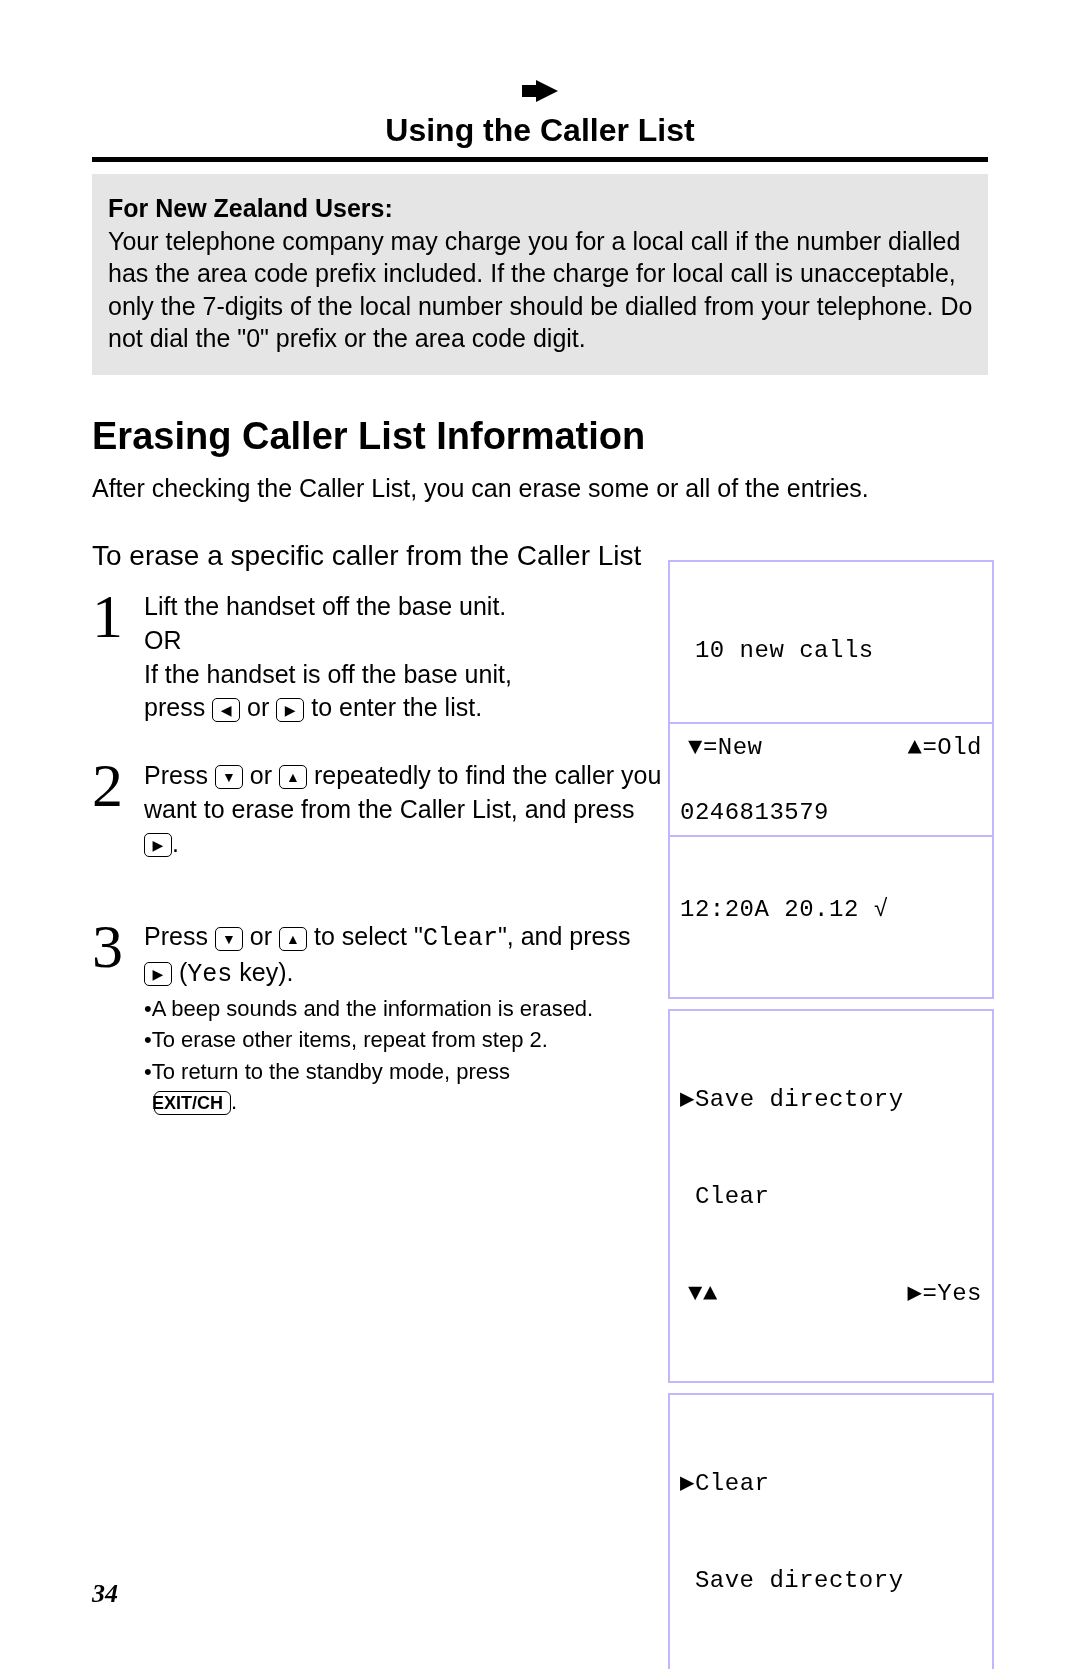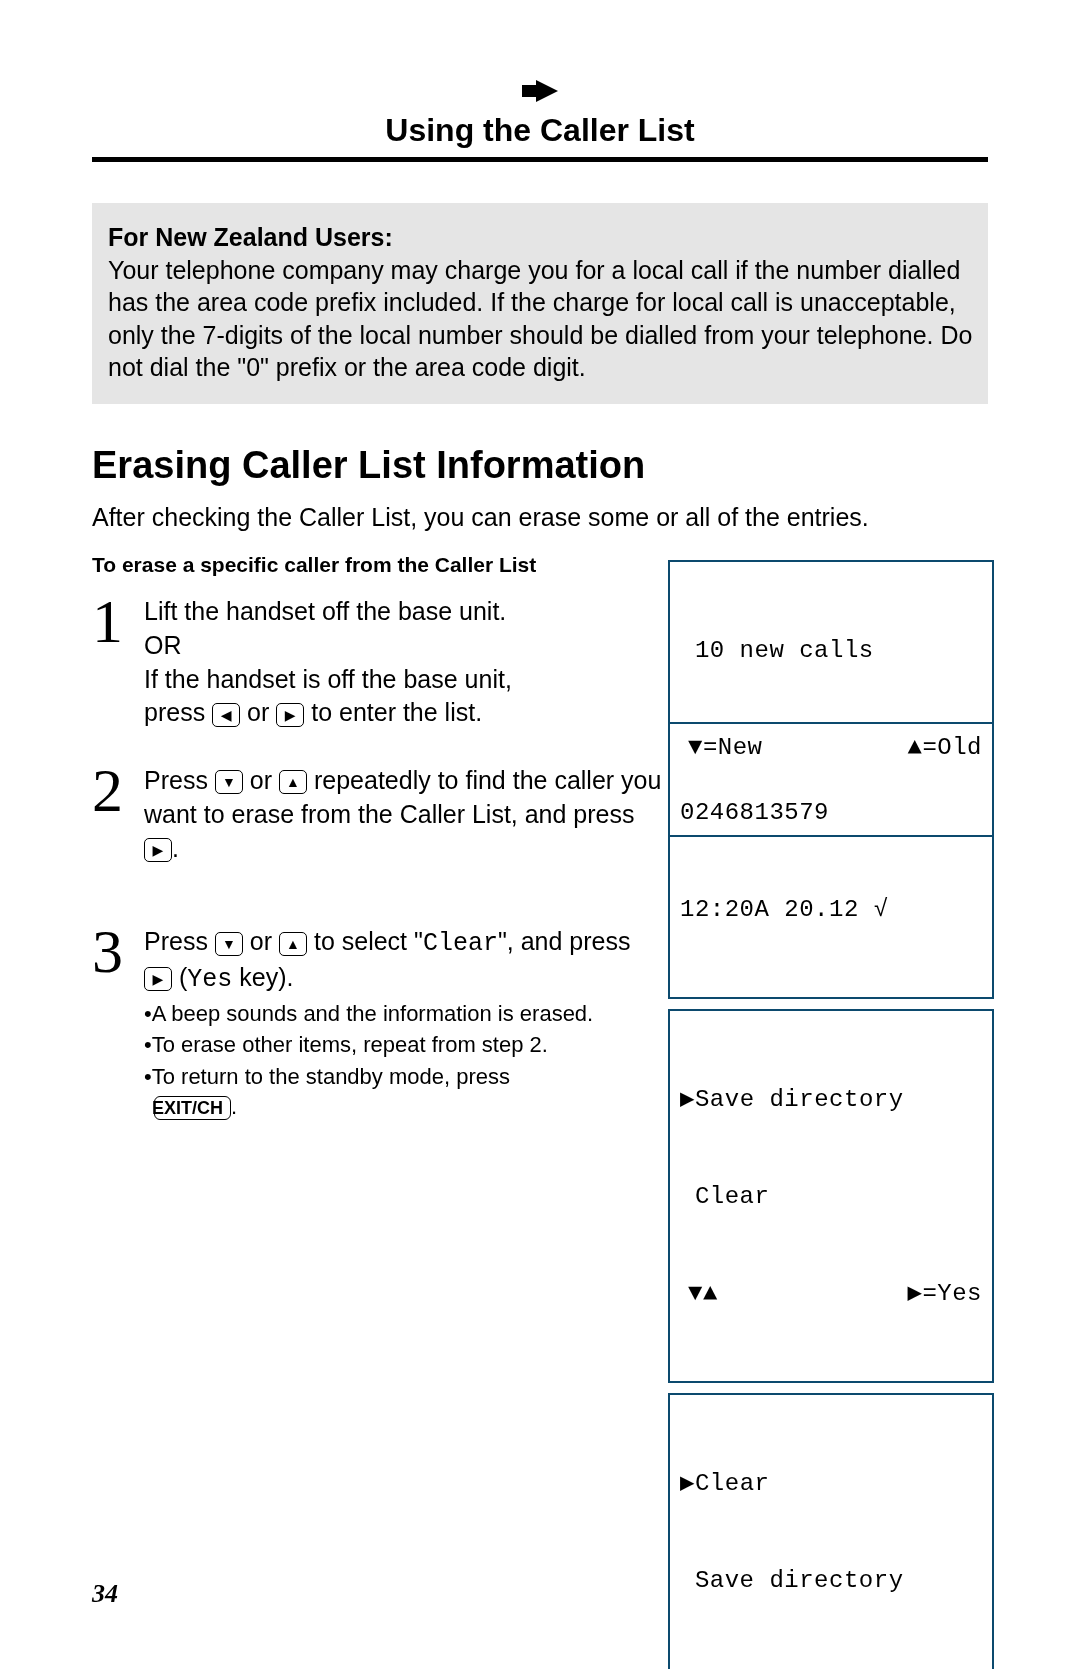--- a/index.html
+++ b/index.html
@@ -31,29 +31,29 @@
     border-left: 22px solid #000;
   }
   .arrow-bar {
     width: 14px; height: 12px; background: #000;
   }
   .arrow-wrap { display: flex; align-items: center; }
   .header-title { font-size: 32px; font-weight: bold; }
   .note-box {
     background: #e5e5e5;
     padding: 18px 13px 20px 16px;
-    margin-top: 41px;
+    margin-top: 12px;
     font-size: 25px;
     line-height: 1.3;
   }
   .note-title { font-weight: bold; }
   .h2 { font-size: 38px; font-weight: bold; margin-top: 40px; }
   .intro { font-size: 25px; margin-top: 14px; line-height: 1.3; }
   .strong-line { font-weight: bold; }
-  .h3 { font-size: 21px; font-weight: bold; margin-top: 20px; }
+  .h3 { font-size: 28px; font-weight: normal; margin-top: 36px; }
 
   .steps { margin-top: 12px; }
   .step { display: flex; align-items: flex-start; gap: 14px; margin-top: 18px; }
   .step-num { font-size: 62px; line-height: 0.85; font-family: "Times New Roman", serif; min-width: 38px; }
   .step-body { font-size: 25px; flex: 1; line-height: 1.35; }
   .bullets { font-size: 22px; }
   .bullets div { padding-left: 10px; text-indent: -10px; margin-top: 2px; }
 
   .key {
     display: inline-flex;
@@ -81,21 +81,21 @@
     vertical-align: middle;
   }
   .mono { font-family: "Courier New", monospace; }
 
   .display-col {
     position: absolute;
     left: 668px;
     width: 326px;
   }
   .lcd {
-    border: 2px solid #0c4a6e;
+    border: 2px solid #c4b5fd;
     padding: 8px 10px 6px 10px;
     font-family: "Courier New", monospace;
     font-size: 24px;
     line-height: 1.35;
     margin-bottom: 10px;
     white-space: pre;
     letter-spacing: 0.5px;
   }
   .lcd .row { display: flex; justify-content: space-between; margin-left: 8px; }
   .page-num {

